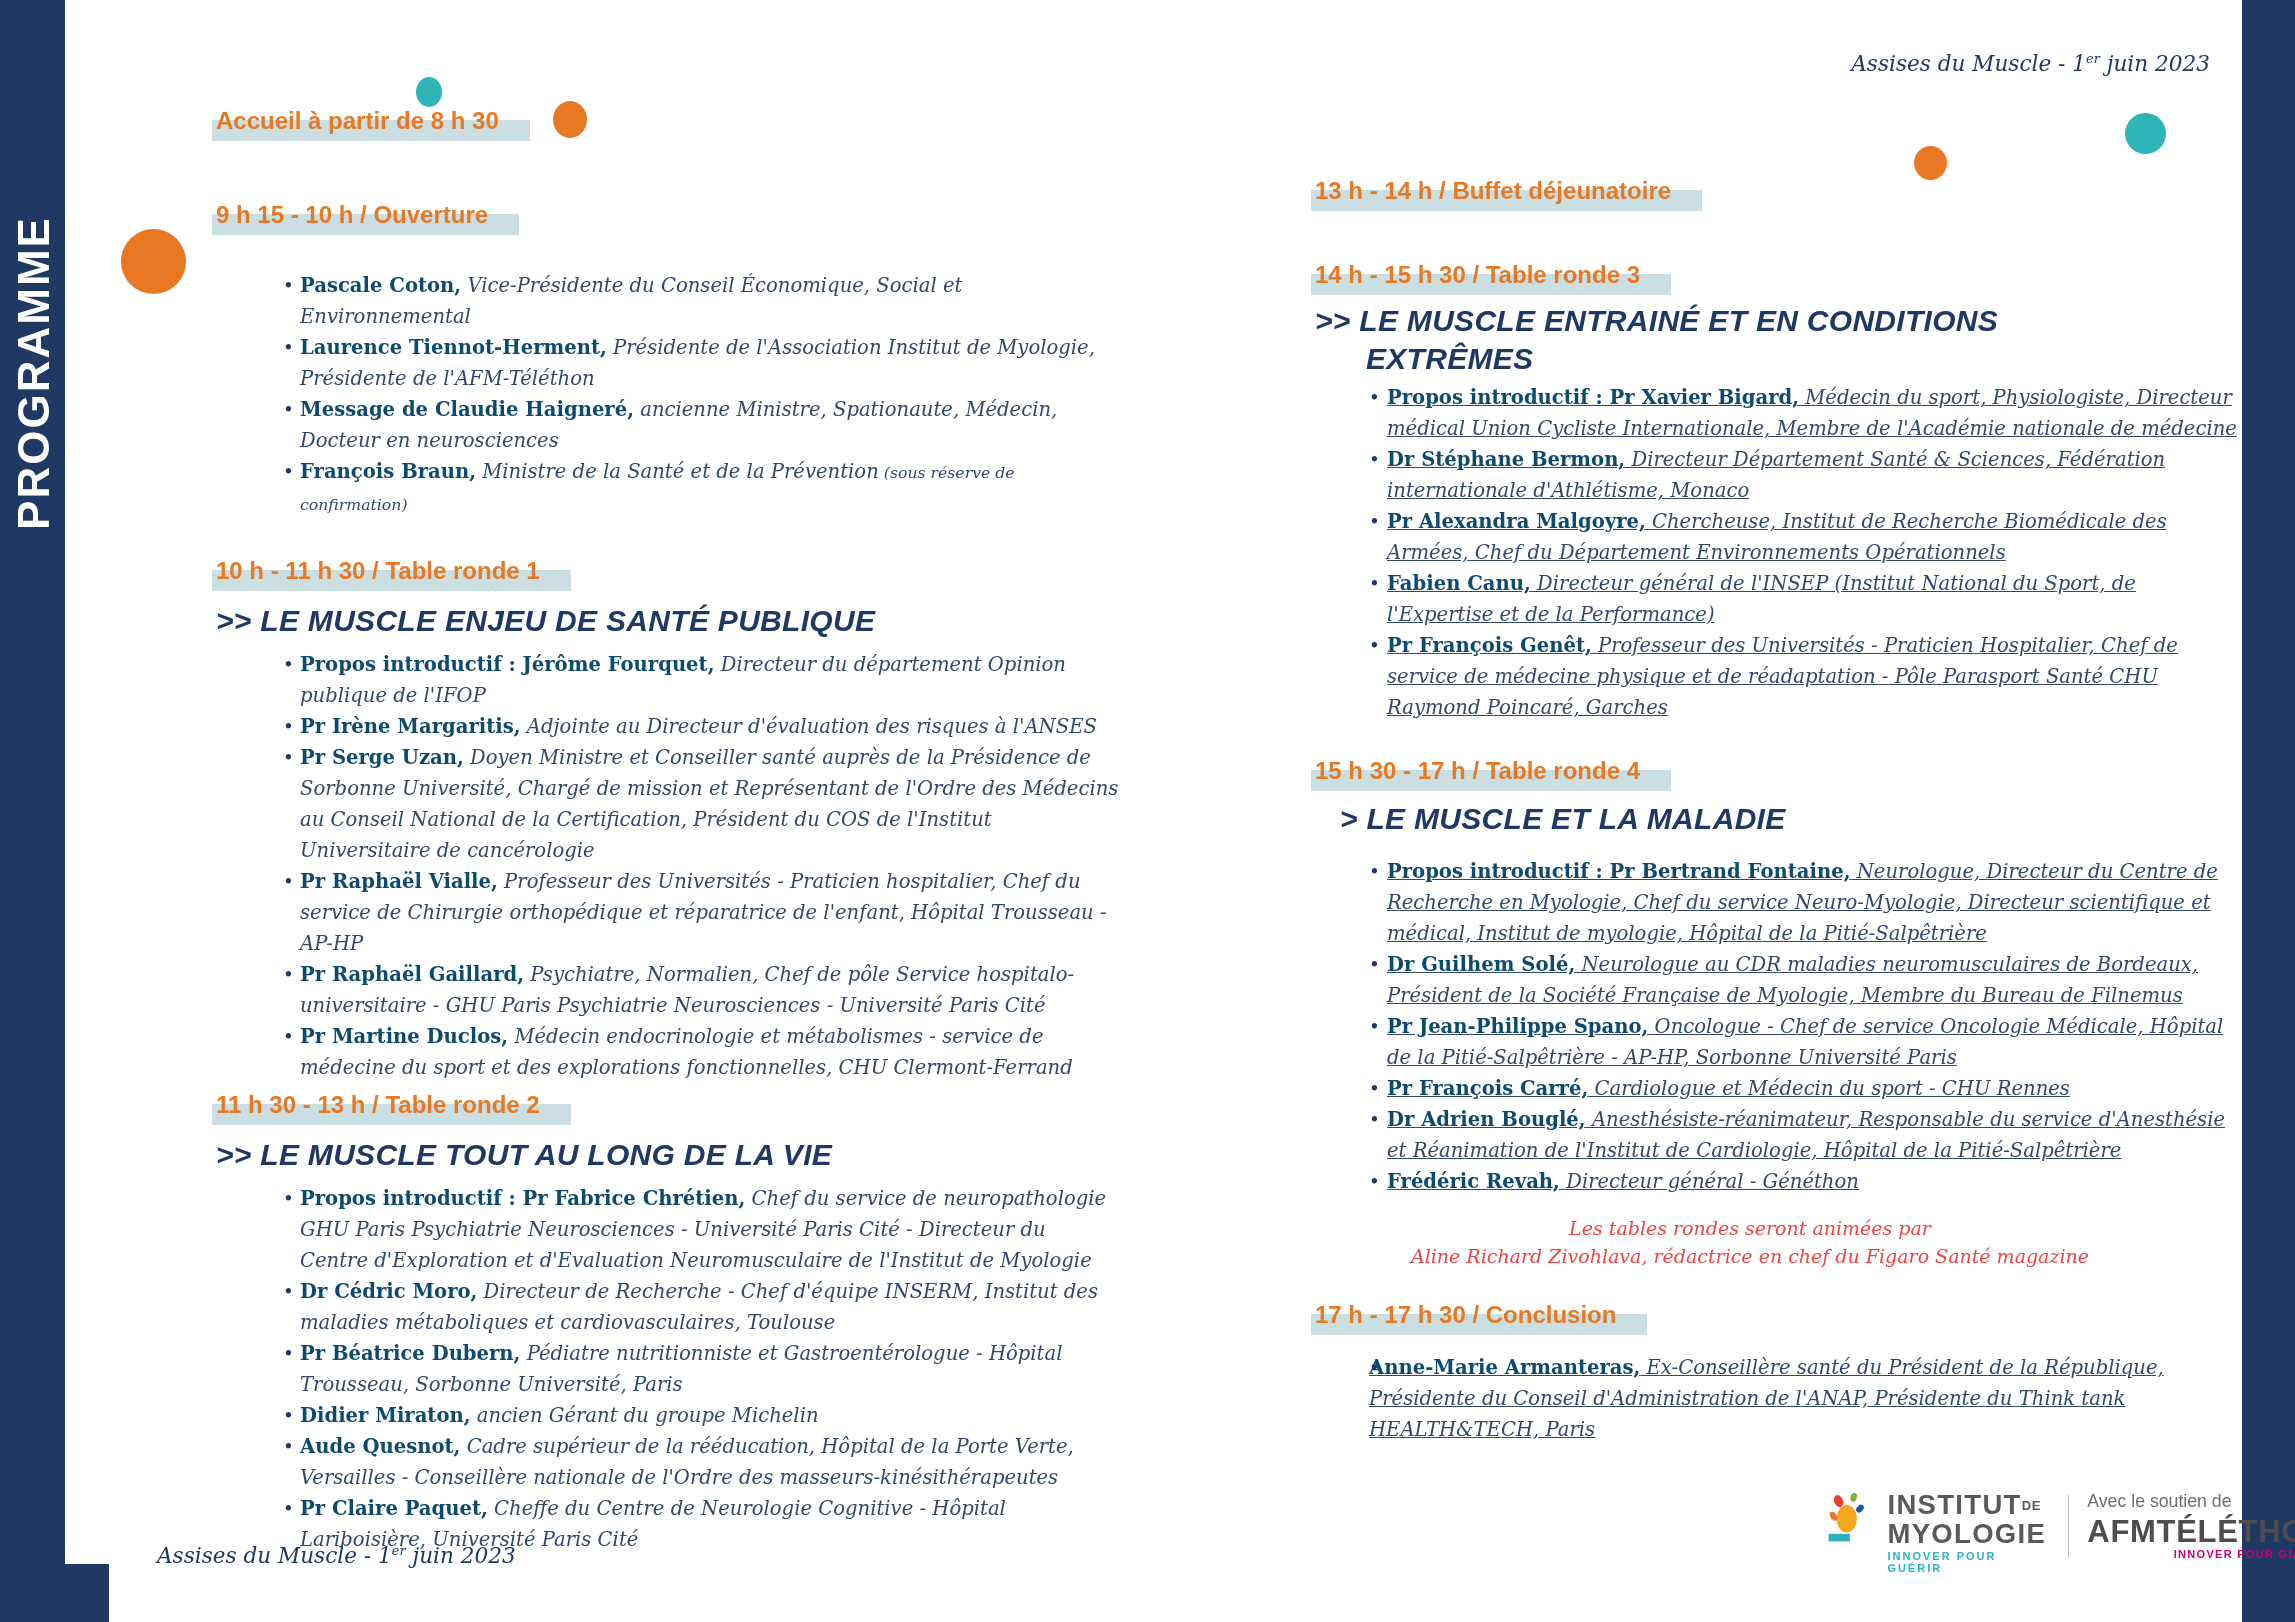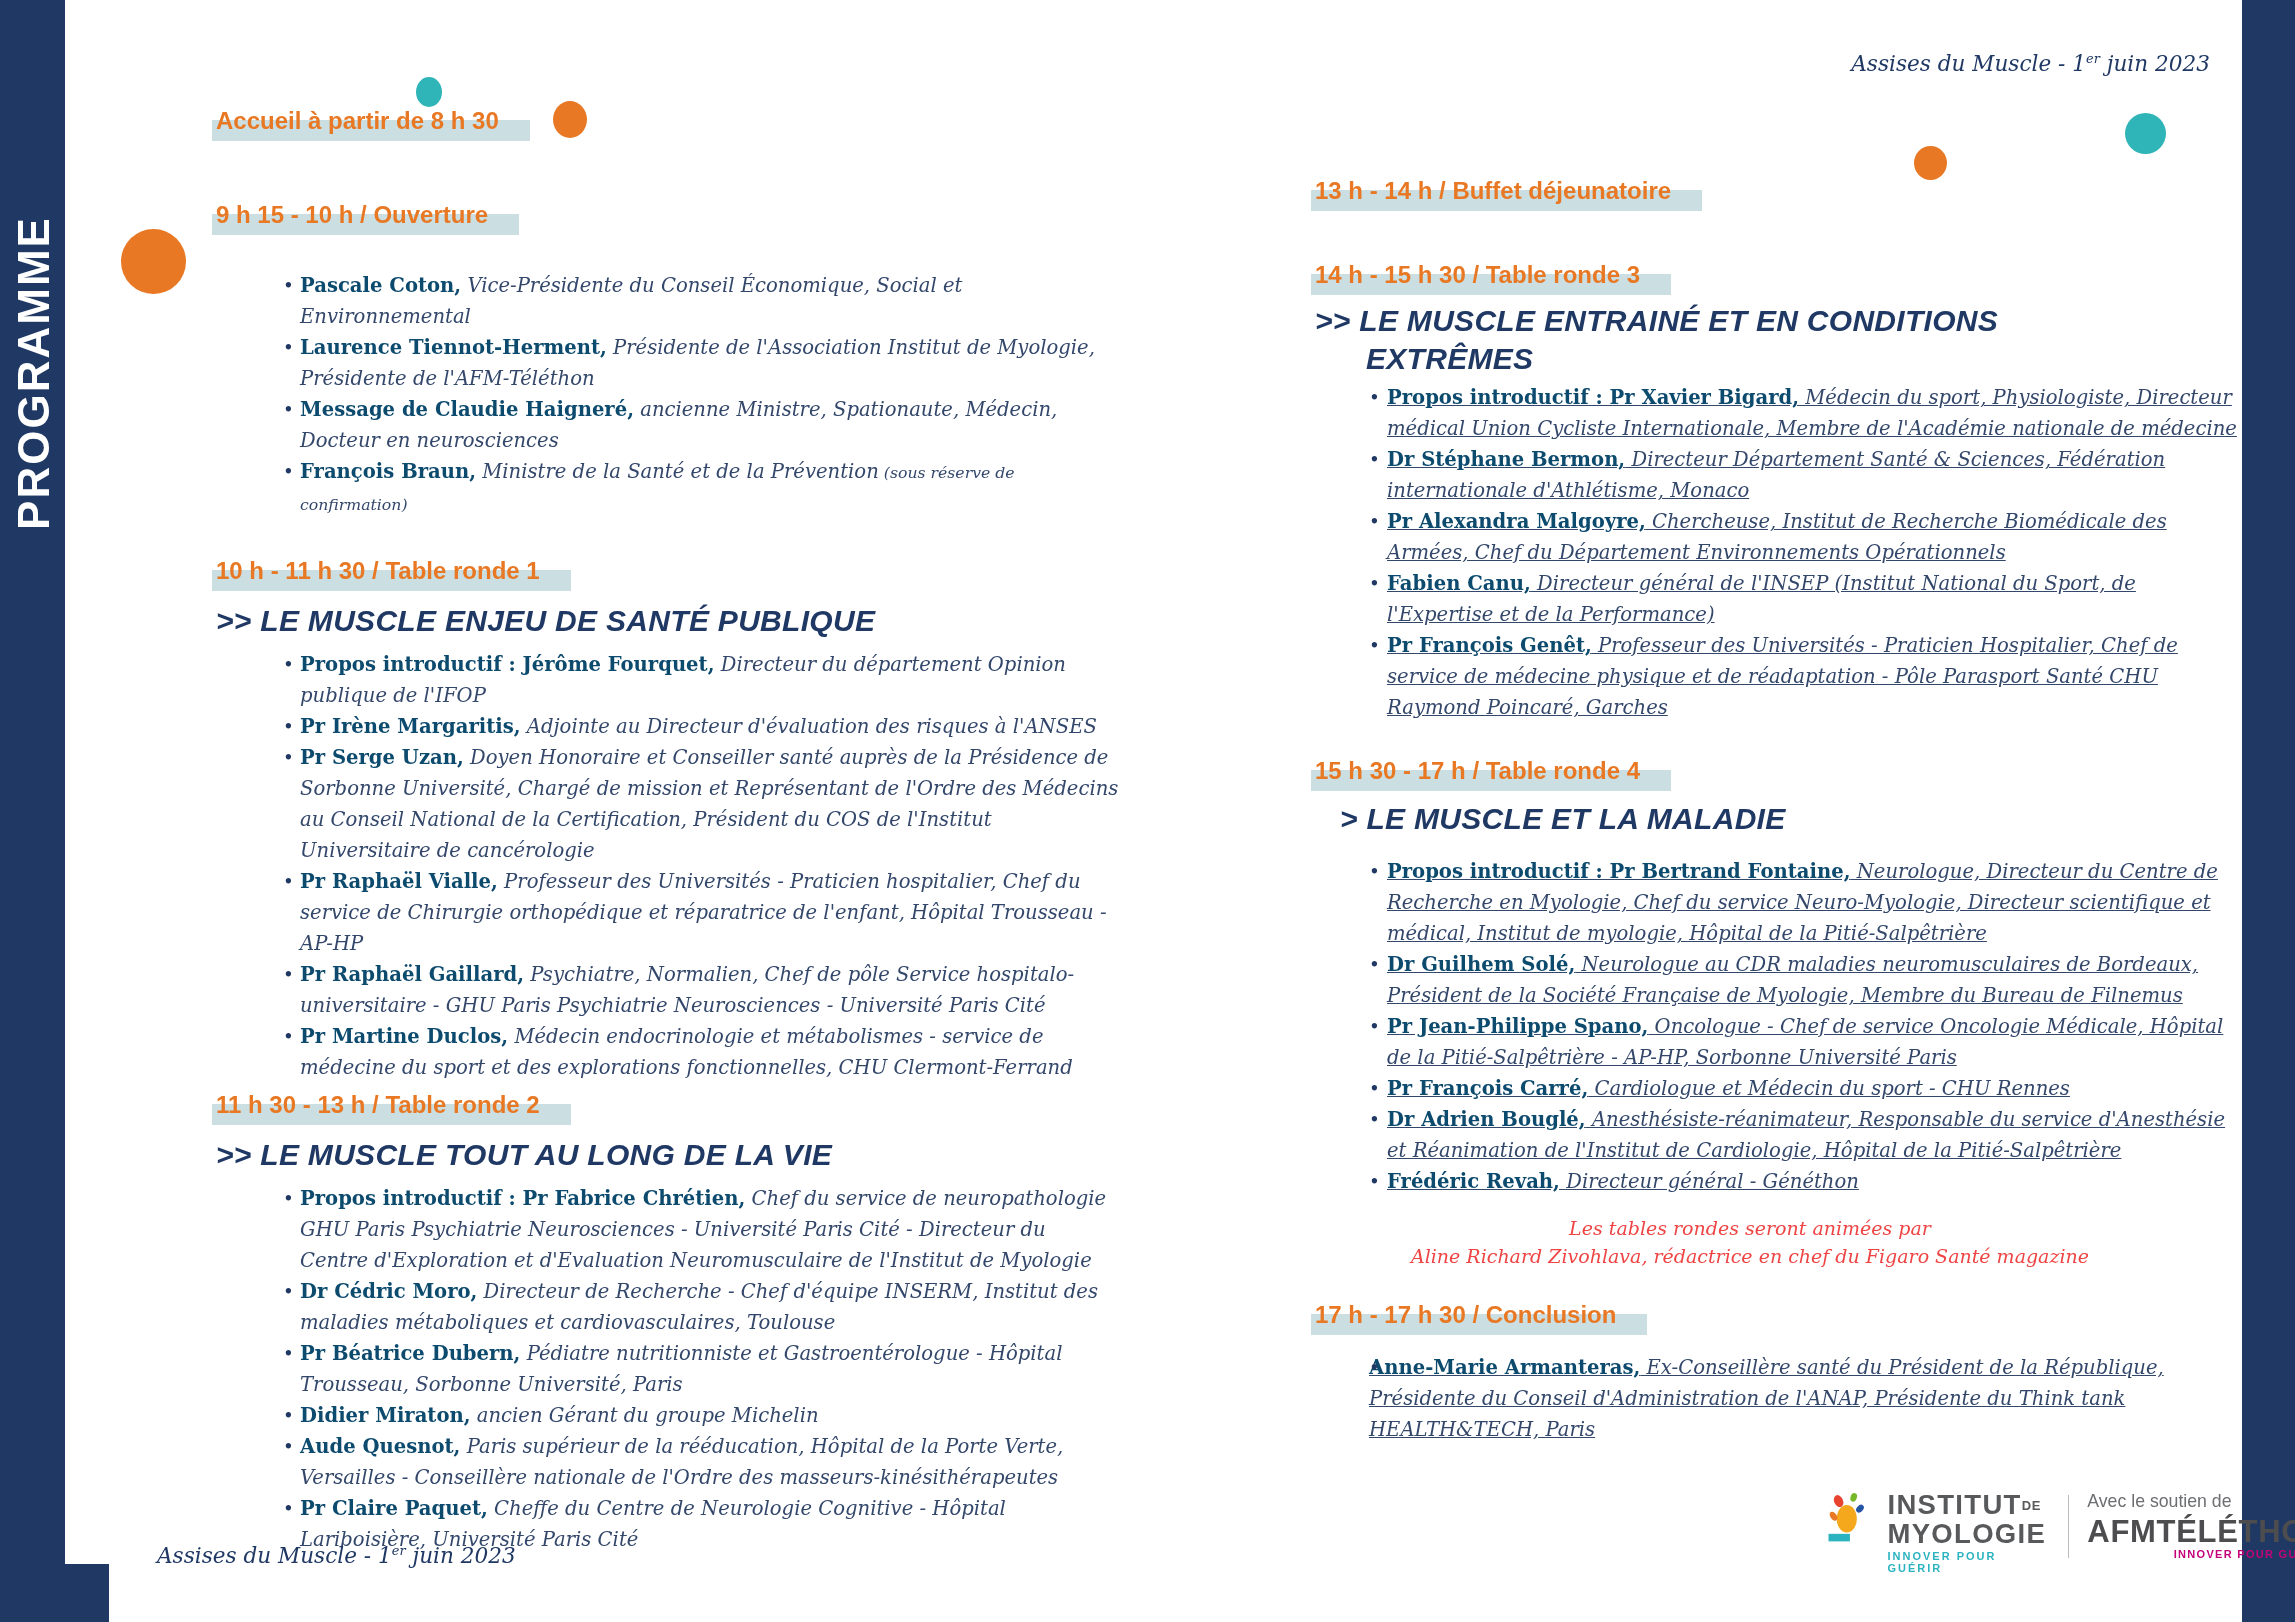--- a/index.html
+++ b/index.html
@@ -97,34 +97,34 @@
         <div class="bullet-item"><span class="spk">Laurence Tiennot-Herment,</span><span class="desc"> Présidente de l'Association Institut de Myologie, Présidente de l'AFM-Téléthon</span></div>
         <div class="bullet-item"><span class="spk">Message de Claudie Haigneré,</span><span class="desc"> ancienne Ministre, Spationaute, Médecin, Docteur en neurosciences</span></div>
         <div class="bullet-item"><span class="spk">François Braun,</span><span class="desc"> Ministre de la Santé et de la Prévention</span><span class="note"> (sous réserve de confirmation)</span></div>
       </div>
 
     <div><div class="chip mt55">10 h - 11 h 30 / Table ronde 1</div></div>
     <div class="sec-title mt12">&gt;&gt; LE MUSCLE ENJEU DE SANTÉ PUBLIQUE</div>
     <div class="bullets mt14">
         <div class="bullet-item"><span class="spk">Propos introductif : Jérôme Fourquet,</span><span class="desc"> Directeur du département Opinion publique de l'IFOP</span></div>
         <div class="bullet-item"><span class="spk">Pr Irène Margaritis,</span><span class="desc"> Adjointe au Directeur d'évaluation des risques à l'ANSES</span></div>
-        <div class="bullet-item"><span class="spk">Pr Serge Uzan,</span><span class="desc"> Doyen Honoraire et Conseiller santé auprès de la Présidence de Sorbonne Université, Chargé de mission et Représentant de l'Ordre des Médecins au Conseil National de la Certification, Président du COS de l'Institut Universitaire de cancérologie</span></div>
+        <div class="bullet-item"><span class="spk">Pr Serge Uzan,</span><span class="desc"> Doyen Ministre et Conseiller santé auprès de la Présidence de Sorbonne Université, Chargé de mission et Représentant de l'Ordre des Médecins au Conseil National de la Certification, Président du COS de l'Institut Universitaire de cancérologie</span></div>
         <div class="bullet-item"><span class="spk">Pr Raphaël Vialle,</span><span class="desc"> Professeur des Universités - Praticien hospitalier, Chef du service de Chirurgie orthopédique et réparatrice de l'enfant, Hôpital Trousseau - AP-HP</span></div>
         <div class="bullet-item"><span class="spk">Pr Raphaël Gaillard,</span><span class="desc"> Psychiatre, Normalien, Chef de pôle Service hospitalo-universitaire - GHU Paris Psychiatrie Neurosciences - Université Paris Cité</span></div>
         <div class="bullet-item"><span class="spk">Pr Martine Duclos,</span><span class="desc"> Médecin endocrinologie et métabolismes - service de médecine du sport et des explorations fonctionnelles, CHU Clermont-Ferrand</span></div>
       </div>
 
     <div><div class="chip mt36">11 h 30 - 13 h / Table ronde 2</div></div>
     <div class="sec-title mt12">&gt;&gt; LE MUSCLE TOUT AU LONG DE LA VIE</div>
     <div class="bullets mt14">
         <div class="bullet-item"><span class="spk">Propos introductif : Pr Fabrice Chrétien,</span><span class="desc"> Chef du service de neuropathologie GHU Paris Psychiatrie Neurosciences - Université Paris Cité - Directeur du Centre d'Exploration et d'Evaluation Neuromusculaire de l'Institut de Myologie</span></div>
         <div class="bullet-item"><span class="spk">Dr Cédric Moro,</span><span class="desc"> Directeur de Recherche - Chef d'équipe INSERM, Institut des maladies métaboliques et cardiovasculaires, Toulouse</span></div>
         <div class="bullet-item"><span class="spk">Pr Béatrice Dubern,</span><span class="desc"> Pédiatre nutritionniste et Gastroentérologue - Hôpital Trousseau, Sorbonne Université, Paris</span></div>
         <div class="bullet-item"><span class="spk">Didier Miraton,</span><span class="desc"> ancien Gérant du groupe Michelin</span></div>
-        <div class="bullet-item"><span class="spk">Aude Quesnot,</span><span class="desc"> Paris supérieur de la rééducation, Hôpital de la Porte Verte, Versailles - Conseillère nationale de l'Ordre des masseurs-kinésithérapeutes</span></div>
+        <div class="bullet-item"><span class="spk">Aude Quesnot,</span><span class="desc"> Cadre supérieur de la rééducation, Hôpital de la Porte Verte, Versailles - Conseillère nationale de l'Ordre des masseurs-kinésithérapeutes</span></div>
         <div class="bullet-item"><span class="spk">Pr Claire Paquet,</span><span class="desc"> Cheffe du Centre de Neurologie Cognitive - Hôpital Lariboisière, Université Paris Cité</span></div>
       </div>
   </div>
 
   <div id="right-col" class="col">
     <div class="chip mt8">13 h - 14 h / Buffet déjeunatoire</div>
     <div><div class="chip mt70">14 h - 15 h 30 / Table ronde 3</div></div>
     <div class="sec-title mt6">&gt;&gt; LE MUSCLE ENTRAINÉ ET EN CONDITIONS</div>
     <div class="sec-title indent2">EXTRÊMES</div>
     <div class="bullets mt6">

